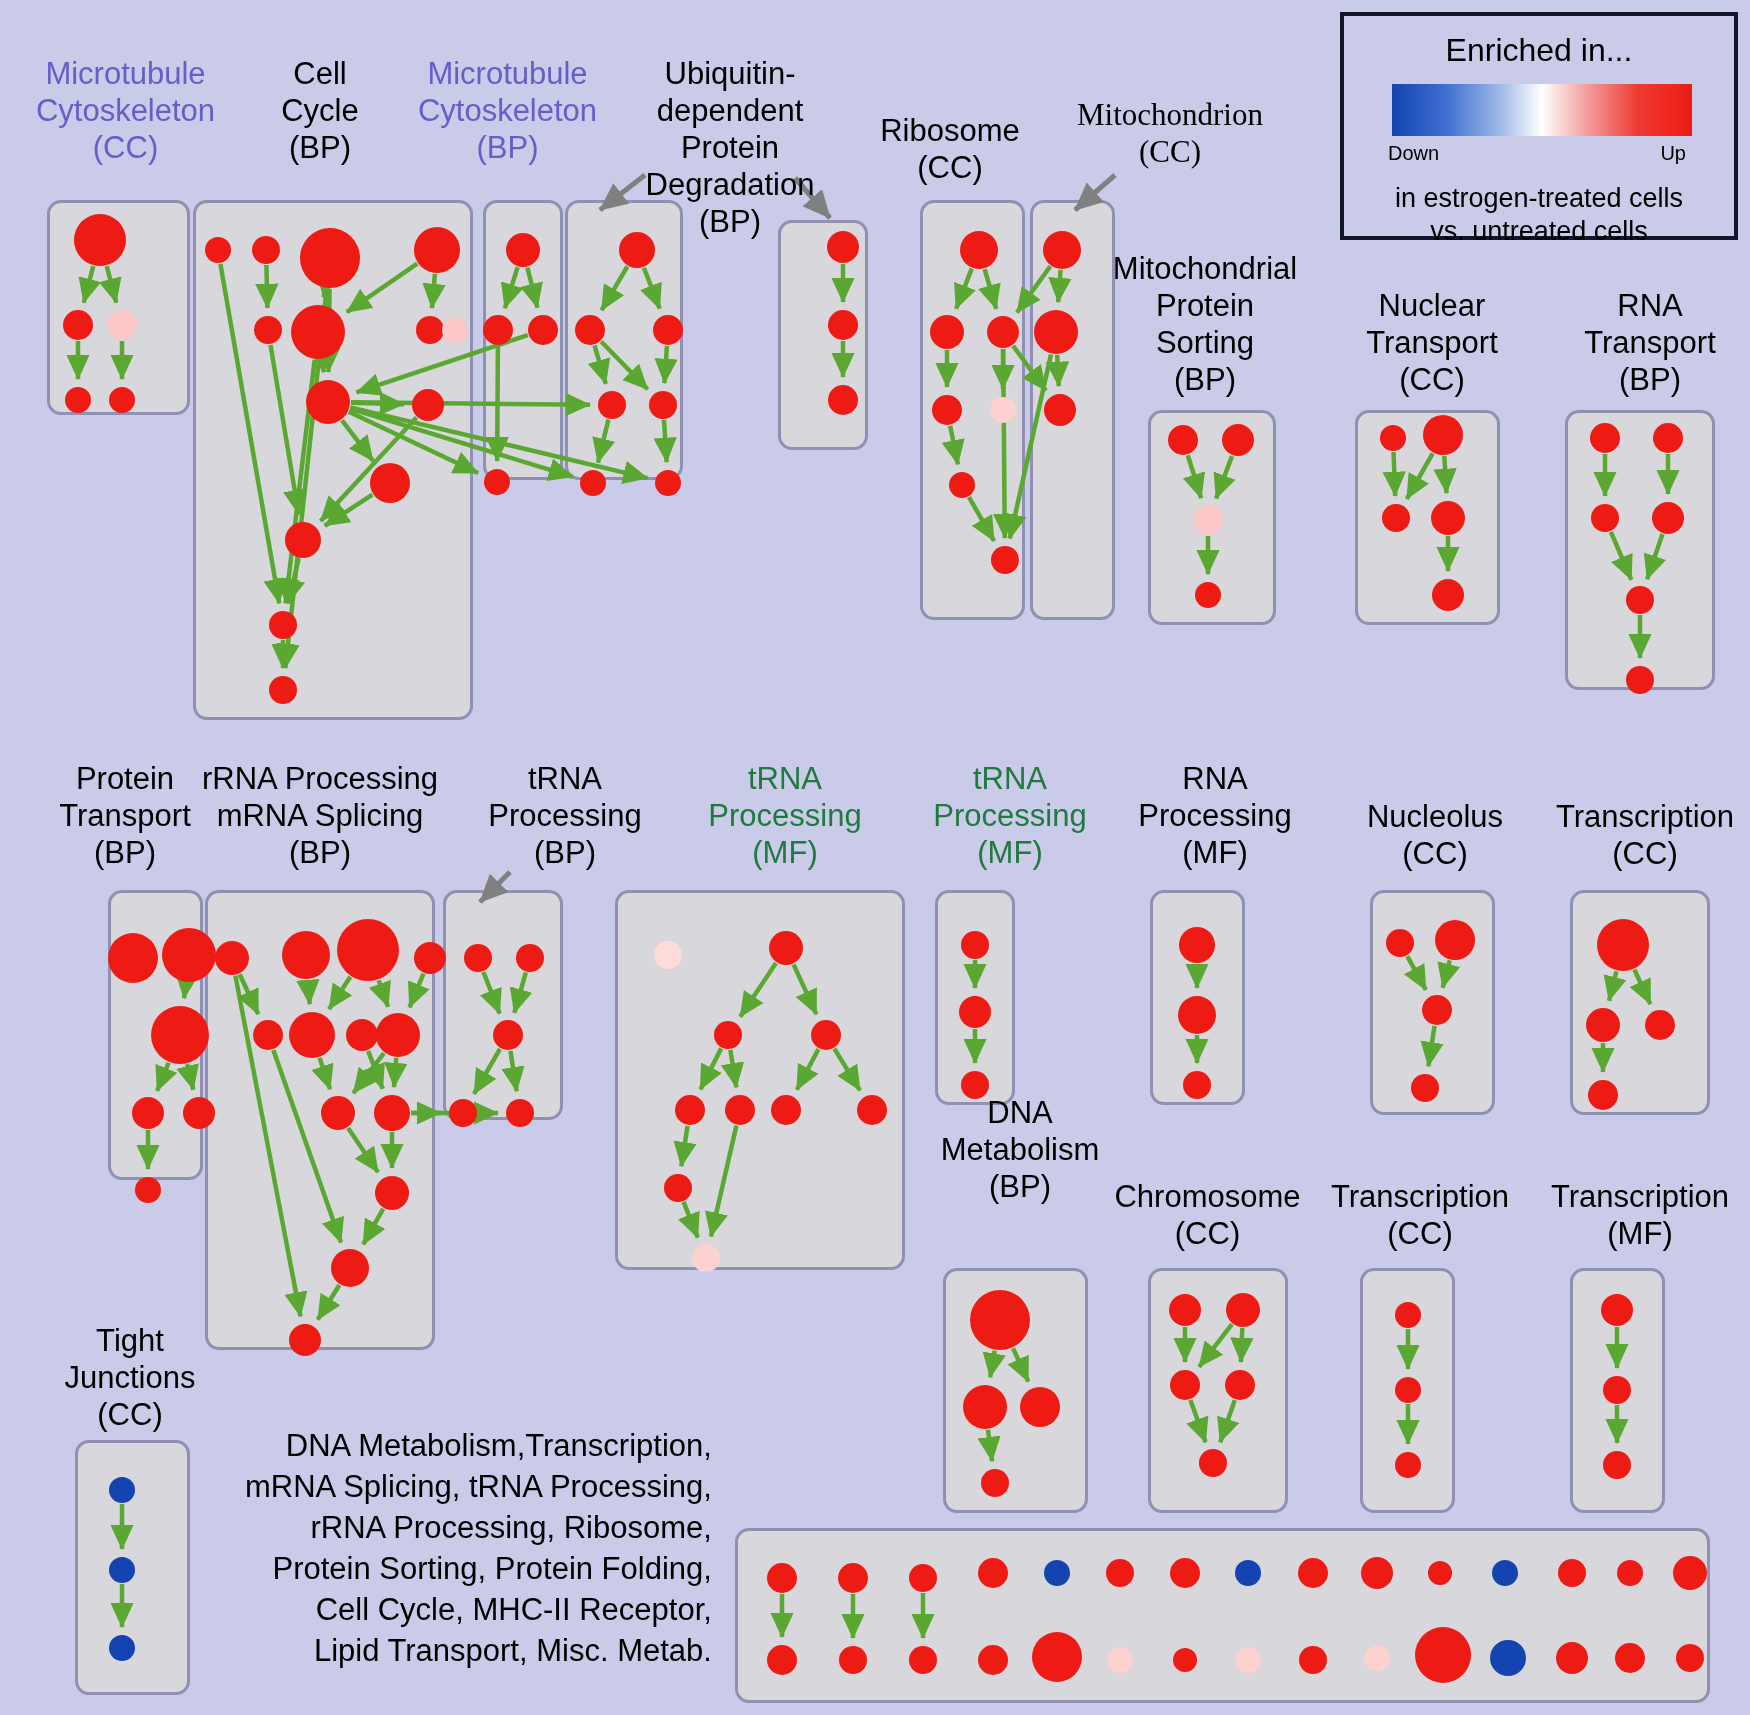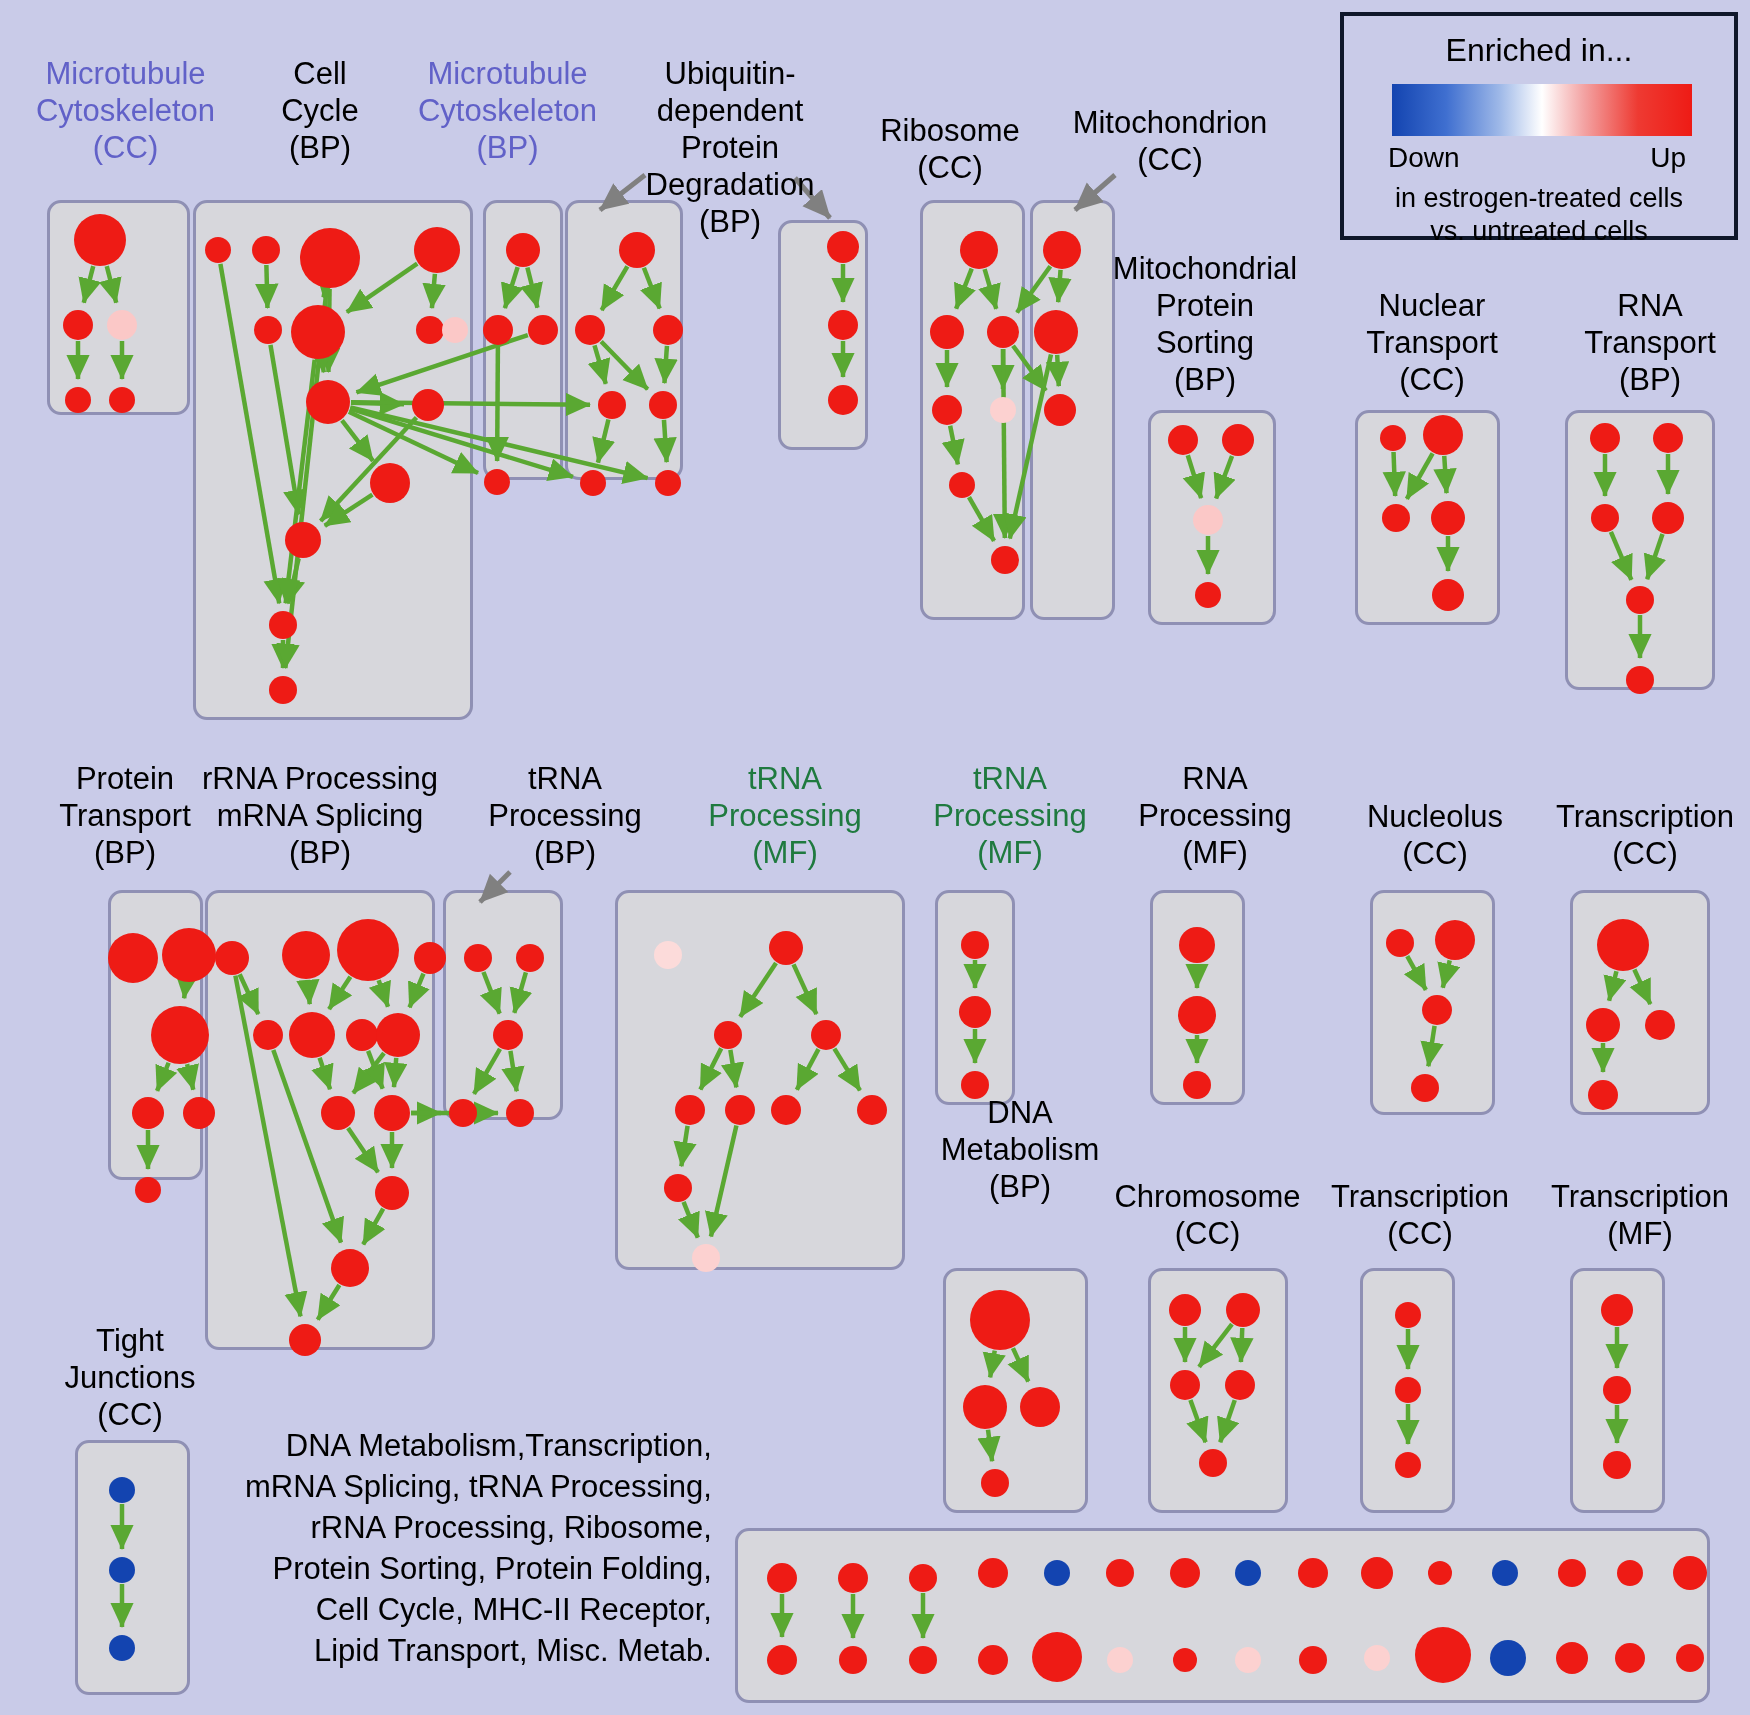--- a/index.html
+++ b/index.html
@@ -49,21 +49,21 @@
     text-align: center;
     font-size: 32px;
     color: #000;
   }
   .legend-bar {
     position: absolute;
     background: linear-gradient(to right, #1344b0 0%, #3f6fd0 18%, #9fb9e8 36%, #ffffff 50%, #f3a3a3 64%, #ee3a32 82%, #ee1b15 100%);
   }
   .legend-side {
     position: absolute;
-    font-size: 28px;
+    font-size: 20px;
     color: #000;
   }
   .legend-sub {
     position: absolute;
     width: 100%;
     text-align: center;
     font-size: 27px;
     line-height: 33px;
     color: #000;
     white-space: pre-line;
@@ -423,21 +423,21 @@
       <div class="label purple" style="left: 400px; top: 55px; width: 215px;">Microtubule
 Cytoskeleton
 (BP)</div>
       <div class="label" style="left: 630px; top: 55px; width: 200px;">Ubiquitin-
 dependent
 Protein
 Degradation
 (BP)</div>
       <div class="label" style="left: 865px; top: 112px; width: 170px;">Ribosome
 (CC)</div>
-      <div class="label" style="left: 1060px; top: 104px; width: 220px;">Mitochondrion
+      <div class="label" style="left: 1060px; top: 96px; width: 220px; font-family: Liberation Serif, serif;">Mitochondrion
 (CC)</div>
       <div class="label" style="left: 1095px; top: 250px; width: 220px;">Mitochondrial
 Protein
 Sorting
 (BP)</div>
       <div class="label" style="left: 1337px; top: 287px; width: 190px;">Nuclear
 Transport
 (CC)</div>
       <div class="label" style="left: 1555px; top: 287px; width: 190px;">RNA
 Transport

